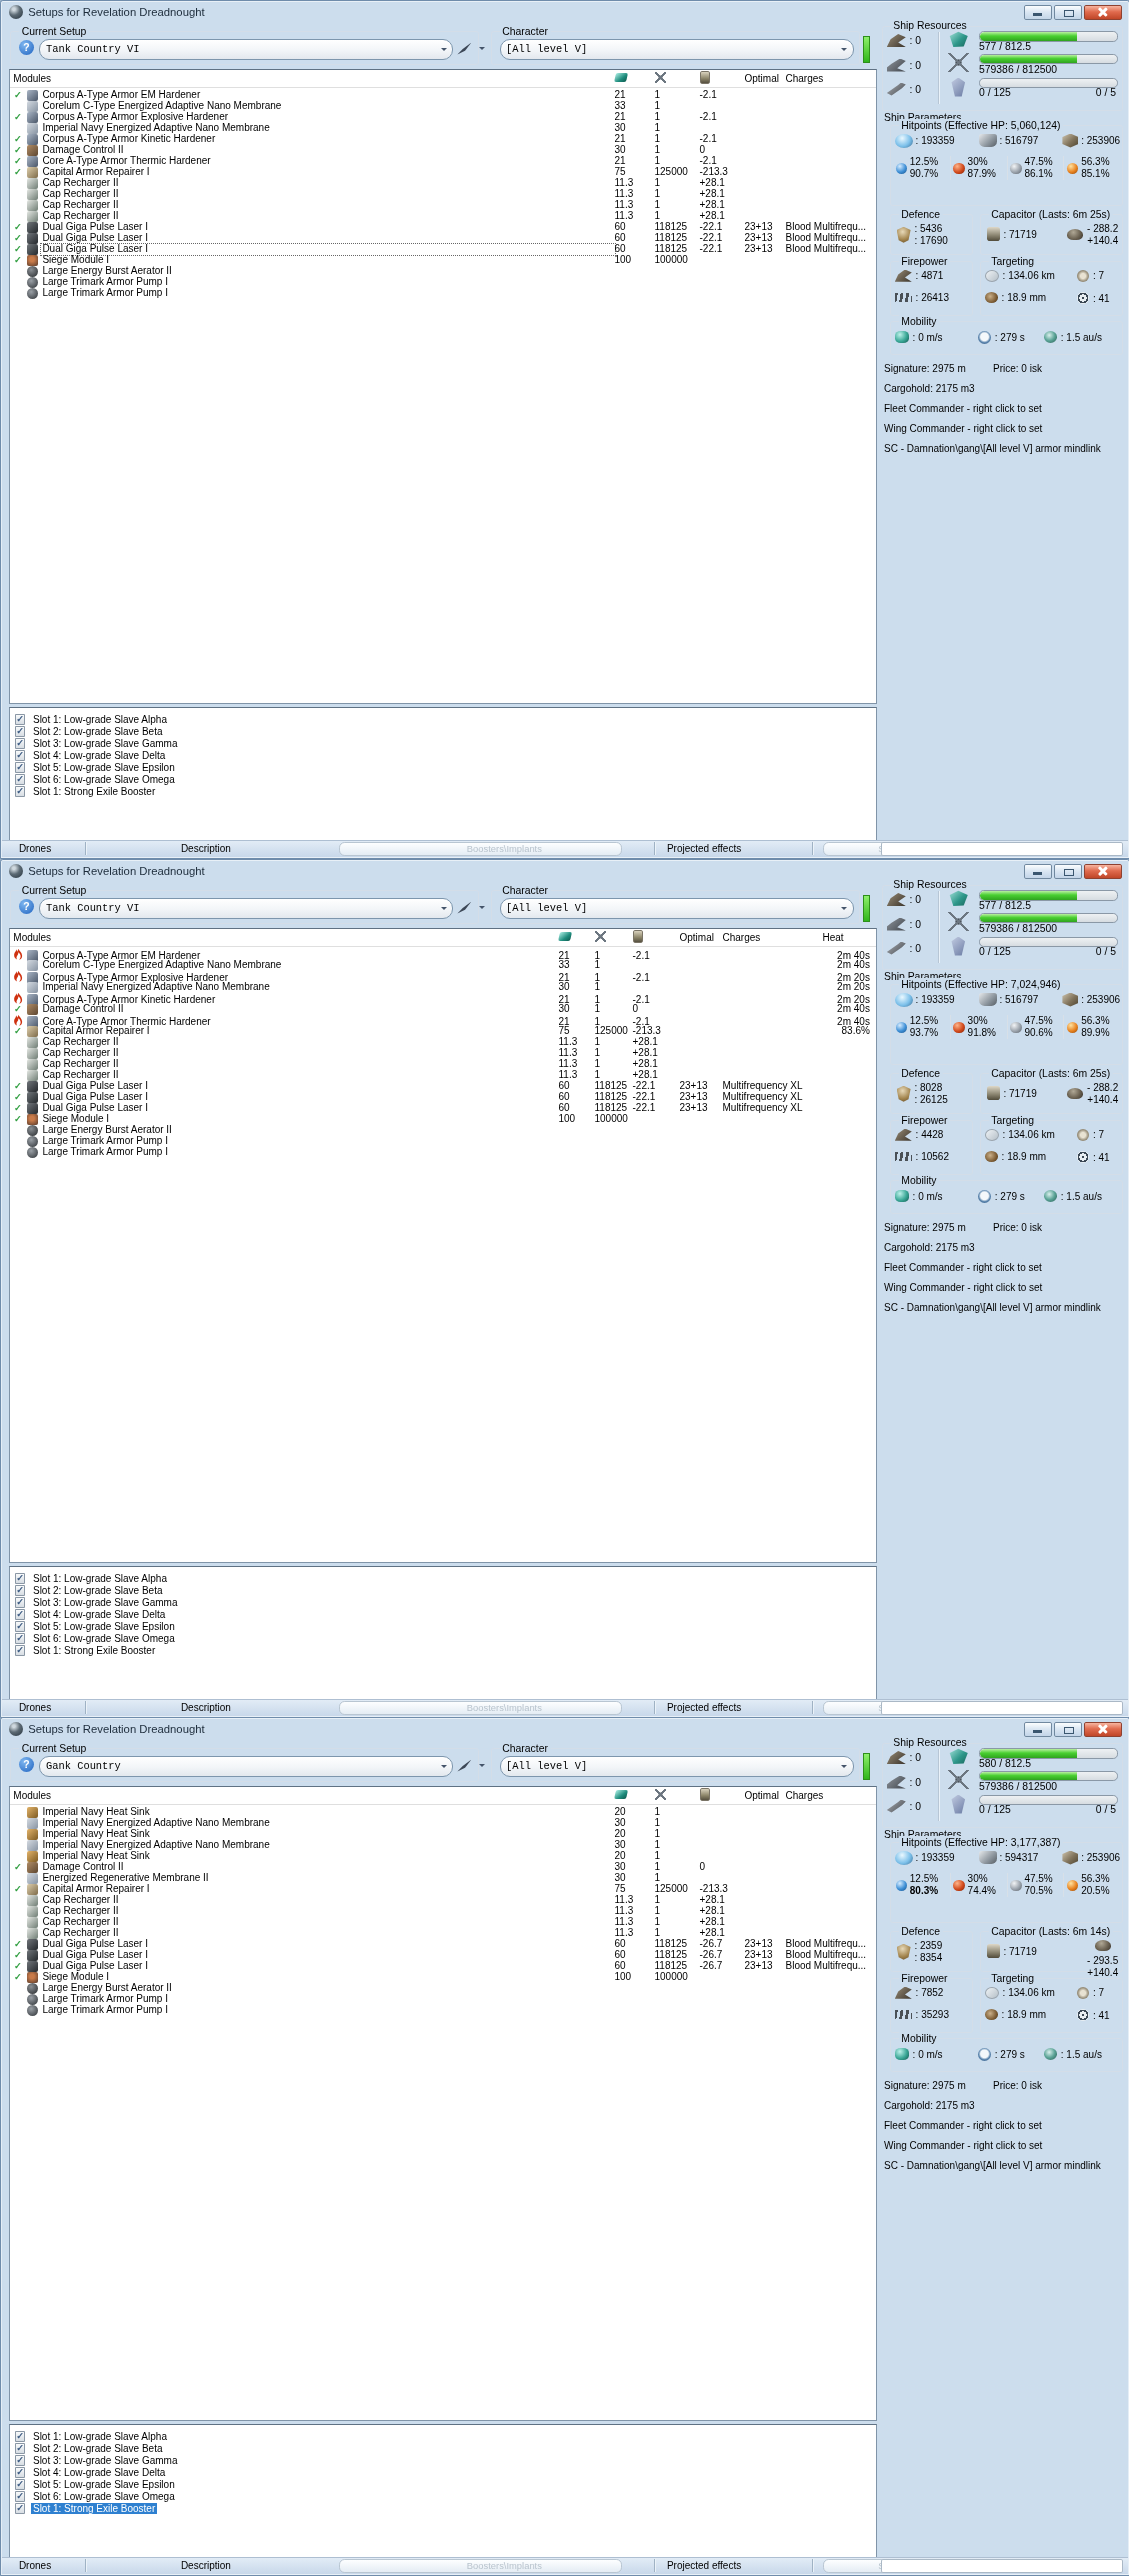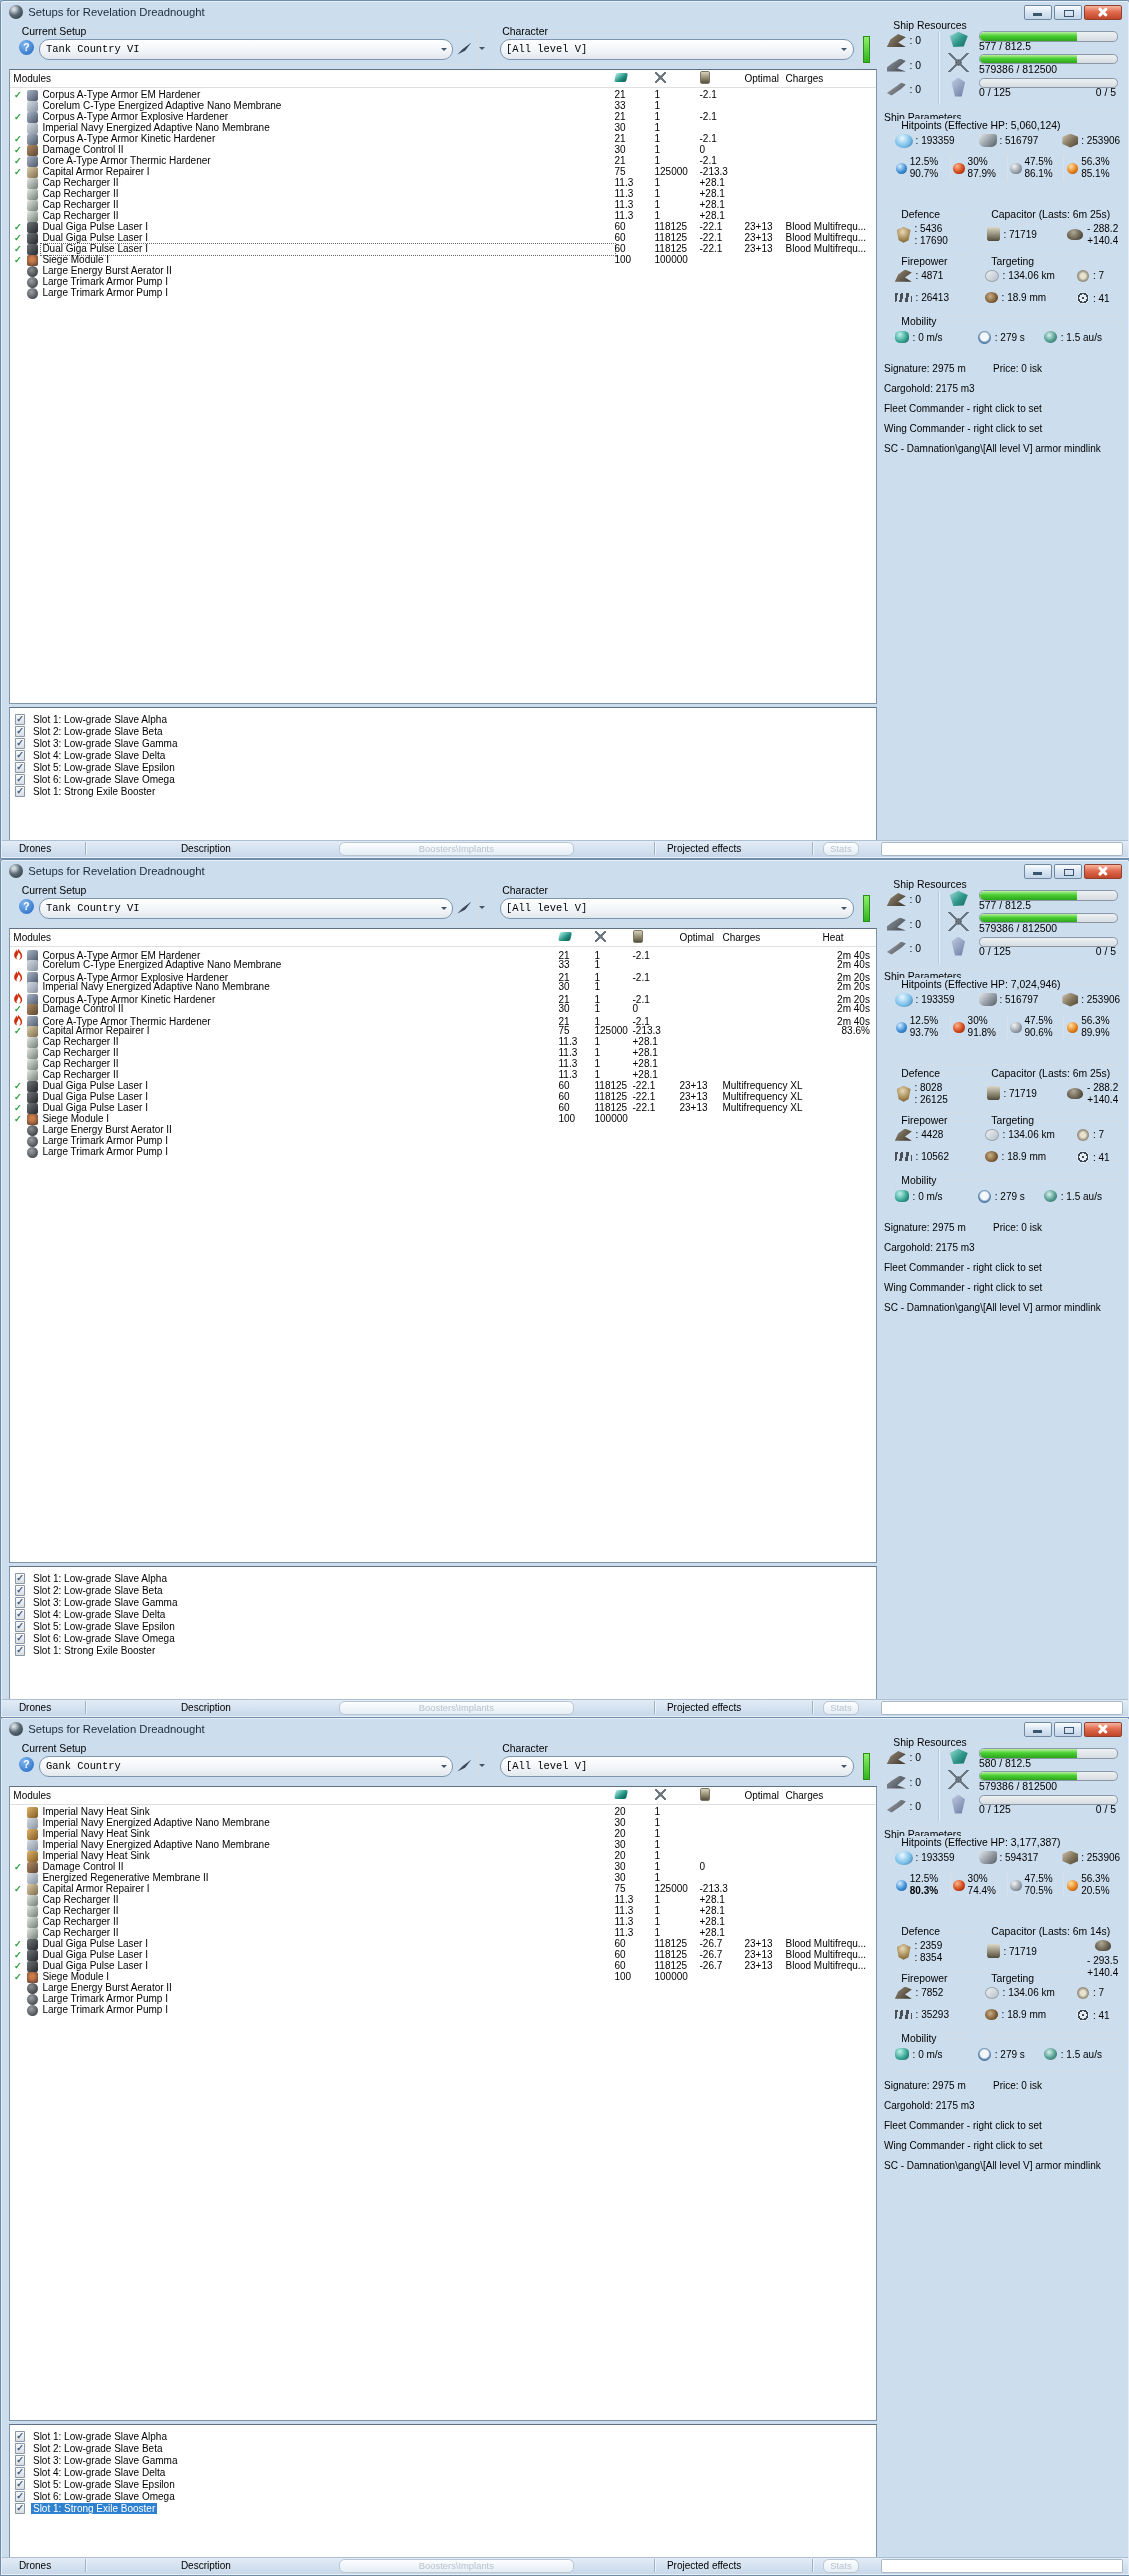--- a/index.html
+++ b/index.html
@@ -95,21 +95,21 @@
   .irow.selected .ilabel { background:#2e80d0; color:#fff; }
 
   .bottombar { position:absolute; left:0.9px; right:0.9px; bottom:0.9px; height:16px;
                background:linear-gradient(#e2ecf6,#c8d8ea); border-top:0.9px solid #aebfd2; font-size:10px; }
   .bb-t { position:absolute; top:1.9px; white-space:nowrap; }
   .bb-drones { left:17px; } .bb-desc { left:179px; } .bb-proj { left:665px; }
   .bb-div { position:absolute; top:0.9px; width:0.9px; height:13px; background:#9fb2c4; box-shadow:0.9px 0 0 #eef4fa; }
   .d1 { left:83px; } .d2 { left:652px; } .d3 { left:810px; }
   .bb-btn { position:absolute; top:0.9px; height:12.2px; border:0.9px solid #b9c6d2; border-radius:5.6px;
             background:linear-gradient(#fdfeff,#e4ecf4); color:#b8c3cd; text-align:center;
-            font-size:9.4px; line-height:12.2px; box-sizing:content-box; }
+            font-size:9.4px; line-height:12.2px; box-sizing:content-box;padding-left:48px; }
   .bb-boosters { left:337px; width:233px; }
   .bb-stats { left:821px; width:34px; }
   .bb-field { position:absolute; top:0.9px; left:879px; right:5.6px; height:12.2px; background:#fff;
               border:0.9px solid #aab8c6; border-radius:1.9px; }
 
   
   .res-group { left:881px; top:24.5px; width:241px; height:85px; }
   .res-row { position:absolute; display:flex; align-items:center; gap:3.8px; font-size:10.4px; }
   .ri { display:inline-block; width:19px; height:13px; flex:none; }
   .ri-turret   { background:linear-gradient(135deg,#9a8d77,#3a332a); clip-path:polygon(0 100%,20% 40%,60% 0,100% 25%,60% 65%,100% 100%); }

